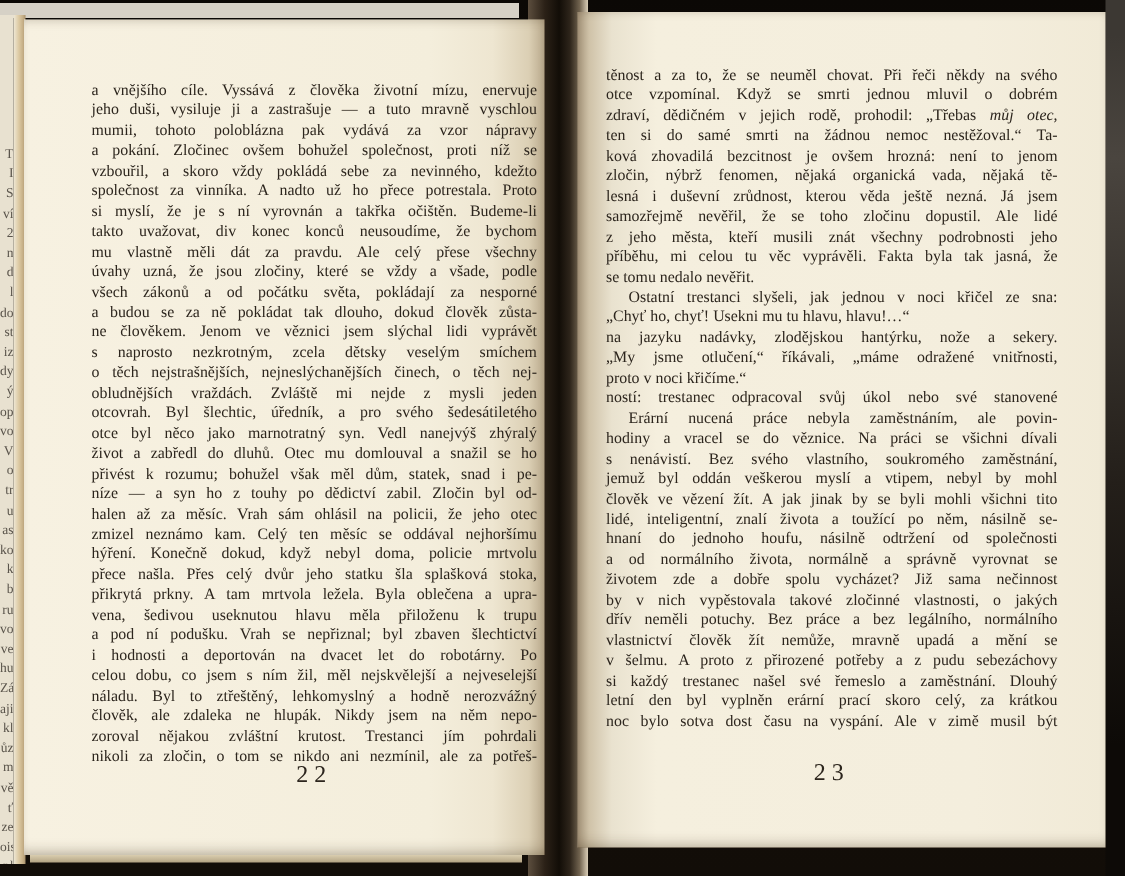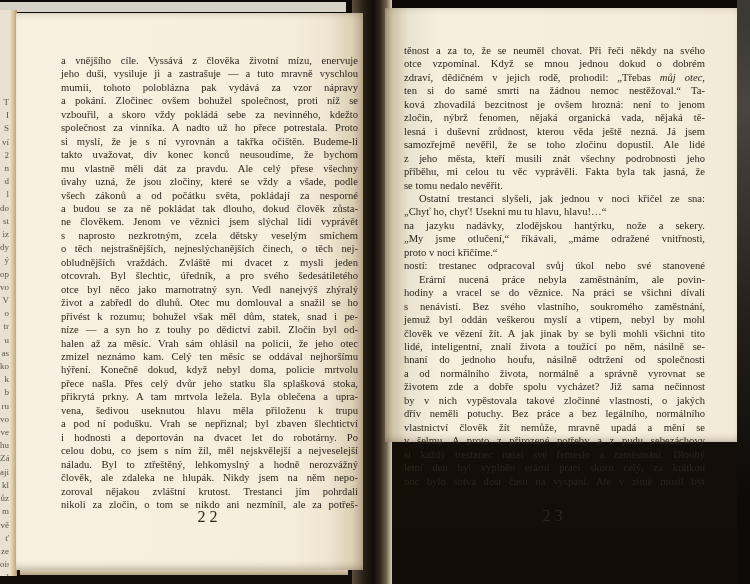--- a/index.html
+++ b/index.html
@@ -26,21 +26,21 @@
     position:absolute;left:737px;top:0;width:13px;height:584px;
     background:linear-gradient(to bottom,#3c3833 4%,#4a453f 18%,#241f1a 55%,#0d0a07 85%);
   }
   .page{position:absolute;}
   .page-left{
     left:16px;top:13px;width:347px;height:557px;
     background:linear-gradient(to right,#f7f1e1 0,#f4eedc 78%,#eee6d1 90%,#dbcfb4 97%,#b9a98c 100%);
     box-shadow:inset 0 -7px 9px -6px rgba(62,44,22,.40), inset 0 5px 7px -5px rgba(62,44,22,.28);
   }
   .page-right{
-    left:385px;top:8px;width:352px;height:434px;
+    left:385px;top:8px;width:352px;height:557px;
     background:linear-gradient(to right,#a29177 0,#cfc2a8 2.2%,#e9e2cf 6.5%,#f5efde 15%,#f4eedd 75%,#f1ead7 100%);
     box-shadow:inset 0 -7px 9px -6px rgba(62,44,22,.38), inset 0 4px 6px -4px rgba(62,44,22,.22);
   }
   .bottom-edge{
     position:absolute;left:20px;top:570px;width:328px;height:5px;
     background:linear-gradient(to bottom,#d9cdaf,#b3a383);
   }
   .text-block{position:absolute;font-size:10.6px;line-height:13.45px;color:#2c251d;}
   .tb-left{left:45px;top:41px;width:297px;}
   .tb-right{left:19px;top:36px;width:301px;}
@@ -113,21 +113,21 @@
         <div class="tline"><span>společnost za vinníka. A nadto už ho přece potrestala. Proto</span></div>
         <div class="tline"><span>si myslí, že je s ní vyrovnán a takřka očištěn. Budeme-li</span></div>
         <div class="tline"><span>takto uvažovat, div konec konců neusoudíme, že bychom</span></div>
         <div class="tline"><span>mu vlastně měli dát za pravdu. Ale celý přese všechny</span></div>
         <div class="tline"><span>úvahy uzná, že jsou zločiny, které se vždy a všade, podle</span></div>
         <div class="tline"><span>všech zákonů a od počátku světa, pokládají za nesporné</span></div>
         <div class="tline"><span>a budou se za ně pokládat tak dlouho, dokud člověk zůsta-</span></div>
         <div class="tline"><span>ne člověkem. Jenom ve věznici jsem slýchal lidi vyprávět</span></div>
         <div class="tline"><span>s naprosto nezkrotným, zcela dětsky veselým smíchem</span></div>
         <div class="tline"><span>o těch nejstrašnějších, nejneslýchanějších činech, o těch nej-</span></div>
-        <div class="tline"><span>obludnějších vraždách. Zvláště mi dvacet z mysli jeden</span></div>
+        <div class="tline"><span>obludnějších vraždách. Zvláště mi nejde z mysli jeden</span></div>
         <div class="tline"><span>otcovrah. Byl šlechtic, úředník, a pro svého šedesátiletého</span></div>
         <div class="tline"><span>otce byl něco jako marnotratný syn. Vedl nanejvýš zhýralý</span></div>
         <div class="tline"><span>život a zabředl do dluhů. Otec mu domlouval a snažil se ho</span></div>
         <div class="tline"><span>přivést k rozumu; bohužel však měl dům, statek, snad i pe-</span></div>
         <div class="tline"><span>níze — a syn ho z touhy po dědictví zabil. Zločin byl od-</span></div>
         <div class="tline"><span>halen až za měsíc. Vrah sám ohlásil na policii, že jeho otec</span></div>
         <div class="tline"><span>zmizel neznámo kam. Celý ten měsíc se oddával nejhoršímu</span></div>
         <div class="tline"><span>hýření. Konečně dokud, když nebyl doma, policie mrtvolu</span></div>
         <div class="tline"><span>přece našla. Přes celý dvůr jeho statku šla splašková stoka,</span></div>
         <div class="tline"><span>přikrytá prkny. A tam mrtvola ležela. Byla oblečena a upra-</span></div>
@@ -139,21 +139,21 @@
         <div class="tline"><span>člověk, ale zdaleka ne hlupák. Nikdy jsem na něm nepo-</span></div>
         <div class="tline"><span>zoroval nějakou zvláštní krutost. Trestanci jím pohrdali</span></div>
         <div class="tline"><span>nikoli za zločin, o tom se nikdo ani nezmínil, ale za potřeš-</span></div>
       </div>
     <div class="page-num pn-left">22</div>
   </div>
 
   <div class="page page-right">
     <div class="text-block tb-right">
         <div class="tline"><span>těnost a za to, že se neuměl chovat. Při řeči někdy na svého</span></div>
-        <div class="tline"><span>otce vzpomínal. Když se mnou jednou dokud o dobrém</span></div>
+        <div class="tline"><span>otce vzpomínal. Když se smrti jednou mluvil o dobrém</span></div>
         <div class="tline"><span>zdraví, dědičném v jejich rodě, prohodil: „Třebas </span><i>můj otec,</i></div>
         <div class="tline"><span>ten si do samé smrti na žádnou nemoc nestěžoval.“ Ta-</span></div>
         <div class="tline"><span>ková zhovadilá bezcitnost je ovšem hrozná: není to jenom</span></div>
         <div class="tline"><span>zločin, nýbrž fenomen, nějaká organická vada, nějaká tě-</span></div>
         <div class="tline"><span>lesná i duševní zrůdnost, kterou věda ještě nezná. Já jsem</span></div>
         <div class="tline"><span>samozřejmě nevěřil, že se toho zločinu dopustil. Ale lidé</span></div>
         <div class="tline"><span>z jeho města, kteří musili znát všechny podrobnosti jeho</span></div>
         <div class="tline"><span>příběhu, mi celou tu věc vyprávěli. Fakta byla tak jasná, že</span></div>
         <div class="tline pend"><span>se tomu nedalo nevěřit.</span></div>
         <div class="tline indent"><span>Ostatní trestanci slyšeli, jak jednou v noci křičel ze sna:</span></div>

